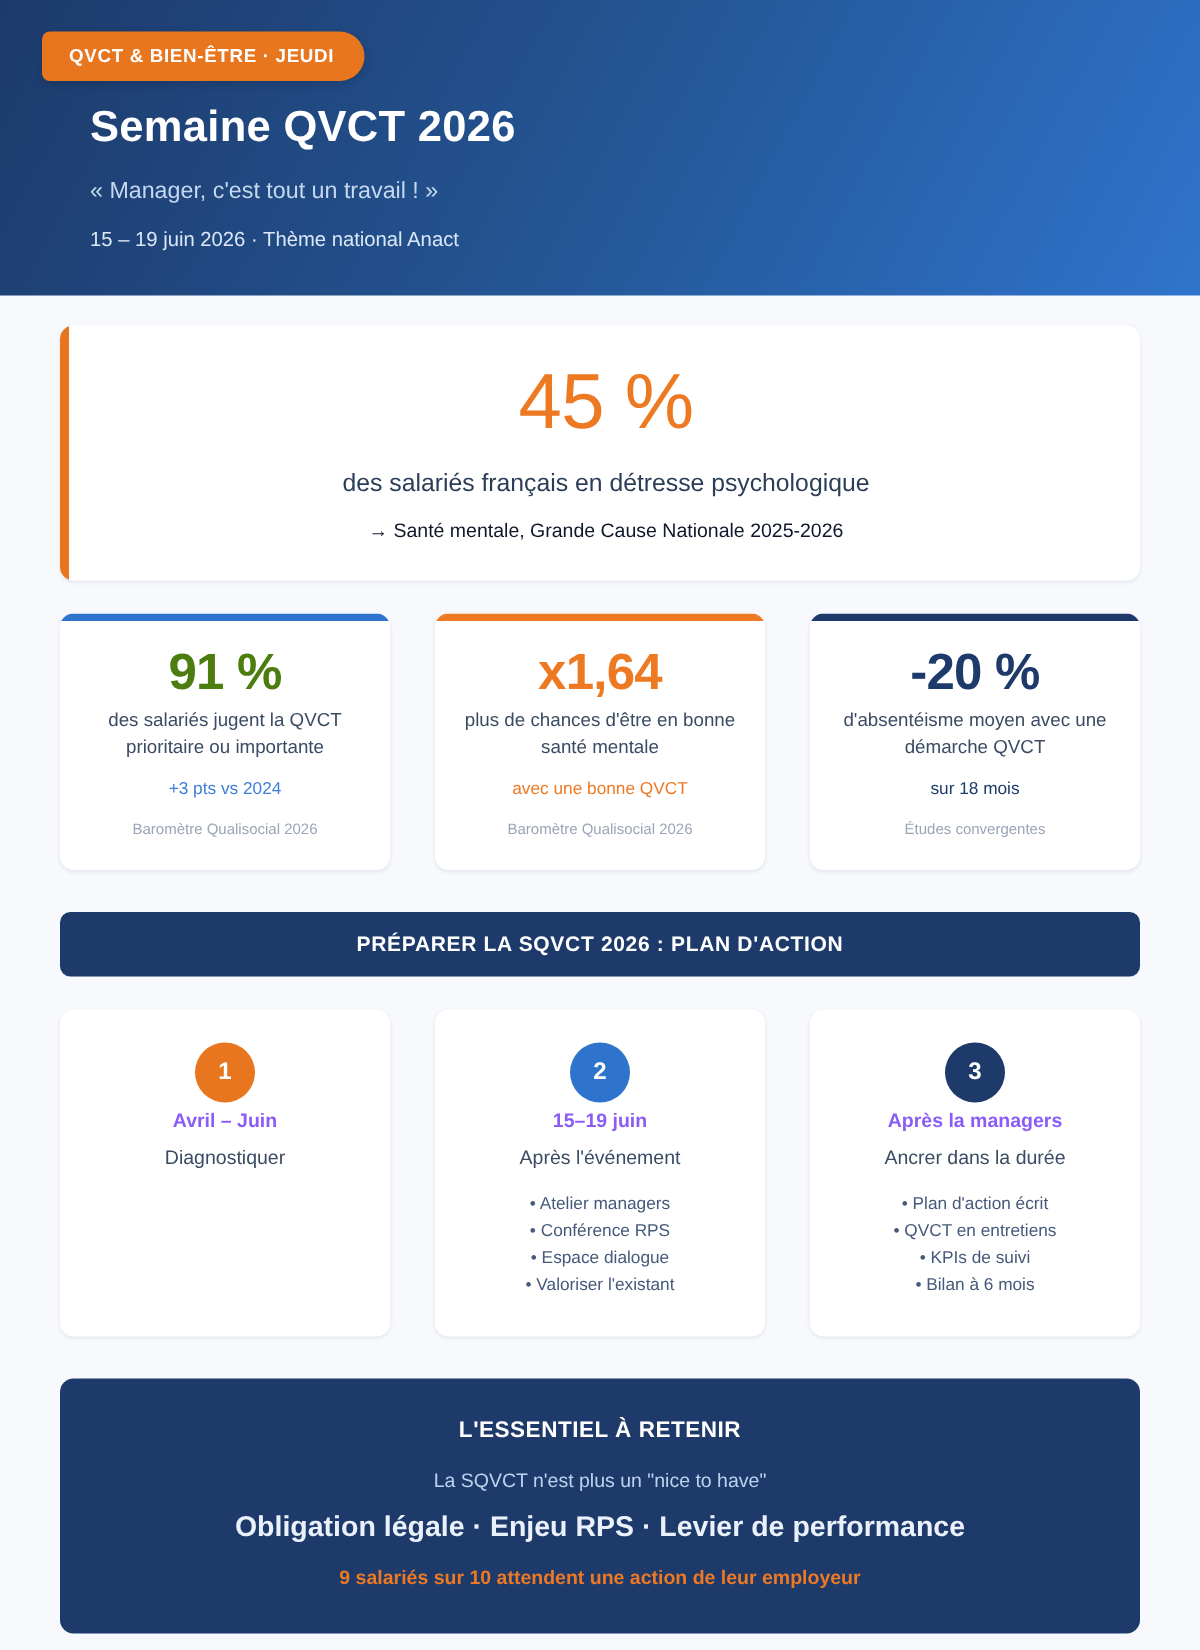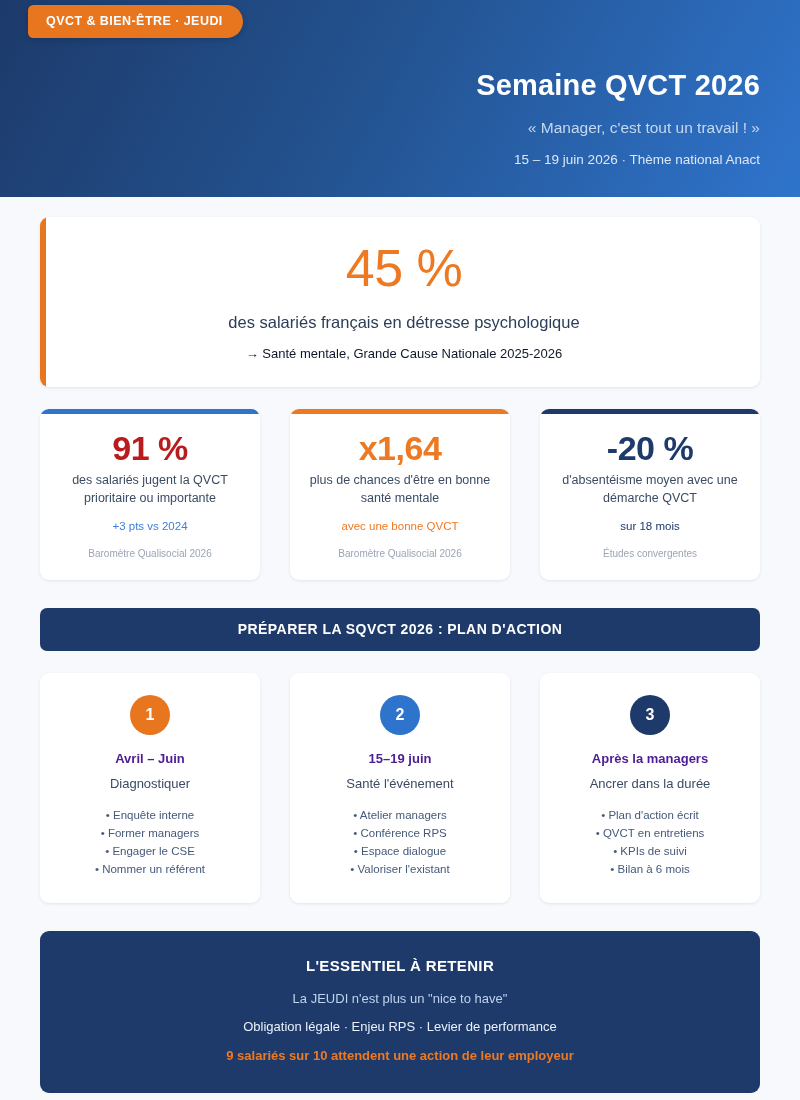--- a/index.html
+++ b/index.html
@@ -32,40 +32,40 @@
     position: relative;
     height: 197px;
     background: linear-gradient(118deg, #1d3a6b 0%, #23528f 45%, #2f74cc 100%);
     flex: none;
     overflow: hidden;
   }
 
   .badge {
     position: absolute;
     left: 28px;
-    top: 5px;
+    top: 21px;
     background: #e8761f;
     color: #ffffff;
     font-size: 12.5px;
     font-weight: bold;
     letter-spacing: 0.45px;
     padding: 10px 20px 10px 18px;
     border-radius: 7px 22px 22px 7px;
     line-height: 1;
     white-space: nowrap;
     box-shadow: 0 2px 6px rgba(0,0,0,0.16);
   }
 
   .header-body {
     position: absolute;
     left: 0;
-    right: 0;
+    right: 11px;
     top: 70px;
-    text-align: right;
-    padding: 0 40px;
+    text-align: left;
+    padding: 0 60px;
   }
 
   .hero-title {
     font-size: 29px;
     font-weight: bold;
     color: #ffffff;
     letter-spacing: 0.2px;
     line-height: 1.1;
   }
 
@@ -210,24 +210,24 @@
     margin: 0 auto;
     color: #ffffff;
     font-size: 16px;
     font-weight: bold;
     display: flex;
     align-items: center;
     justify-content: center;
     line-height: 1;
   }
   .plan-title {
-    margin-top: 16px;
-    font-size: 13px;
-    font-weight: bold;
-    color: #4c1d95;
+    margin-top: 4px;
+    font-size: 13px;
+    font-weight: bold;
+    color: #8b5cf6;
     line-height: 1.3;
   }
   .plan-sub {
     margin-top: 9px;
     font-size: 13px;
     color: #3a4b63;
     line-height: 1.3;
   }
   .plan-list {
     margin-top: 14px;
@@ -255,23 +255,24 @@
     line-height: 1.2;
   }
   .essentials-line1 {
     margin-top: 16px;
     font-size: 13px;
     color: #bfd3ee;
     line-height: 1.3;
   }
   .essentials-line2 {
     margin-top: 11px;
-    font-size: 13px;
+    font-size: 19px;
     color: #eaf1fa;
     line-height: 1.3;
+    font-weight: bold;
   }
   .essentials-line3 {
     margin-top: 12px;
     font-size: 13px;
     font-weight: bold;
     color: #ee7923;
     line-height: 1.3;
   }
 </style>
 </head>
@@ -294,21 +295,21 @@
       <div class="highlight-accent"></div>
       <div class="highlight-value">45 %</div>
       <div class="highlight-label">des salariés français en détresse psychologique</div>
       <div class="highlight-link">→ Santé mentale, Grande Cause Nationale 2025-2026</div>
     </div>
 
     <div class="stats">
 
       <div class="stat-card">
         <div class="stat-topbar" style="background:#2f74cc"></div>
-        <div class="stat-value" style="color:#b91c1c">91 %</div>
+        <div class="stat-value" style="color:#4d7c0f">91 %</div>
         <div class="stat-desc">des salariés jugent la QVCT prioritaire ou importante</div>
         <div class="stat-note" style="color:#3d7fd8">+3 pts vs 2024</div>
         <div class="stat-source">Baromètre Qualisocial 2026</div>
       </div>
 
       <div class="stat-card">
         <div class="stat-topbar" style="background:#ee7923"></div>
         <div class="stat-value" style="color:#ee7923">x1,64</div>
         <div class="stat-desc">plus de chances d'être en bonne santé mentale</div>
         <div class="stat-note" style="color:#ee7923">avec une bonne QVCT</div>
@@ -326,32 +327,26 @@
     </div>
 
     <div class="section-banner">PRÉPARER LA SQVCT 2026 : PLAN D'ACTION</div>
 
     <div class="plan">
 
       <div class="plan-card">
         <div class="plan-num" style="background:#e8761f">1</div>
         <div class="plan-title">Avril – Juin</div>
         <div class="plan-sub">Diagnostiquer</div>
-        <ul class="plan-list">
-          <li>• Enquête interne</li>
-          <li>• Former managers</li>
-          <li>• Engager le CSE</li>
-          <li>• Nommer un référent</li>
-        </ul>
       </div>
 
       <div class="plan-card">
         <div class="plan-num" style="background:#2f74cc">2</div>
         <div class="plan-title">15–19 juin</div>
-        <div class="plan-sub">Santé l'événement</div>
+        <div class="plan-sub">Après l'événement</div>
         <ul class="plan-list">
           <li>• Atelier managers</li>
           <li>• Conférence RPS</li>
           <li>• Espace dialogue</li>
           <li>• Valoriser l'existant</li>
         </ul>
       </div>
 
       <div class="plan-card">
         <div class="plan-num" style="background:#1d3a6b">3</div>
@@ -362,20 +357,20 @@
           <li>• QVCT en entretiens</li>
           <li>• KPIs de suivi</li>
           <li>• Bilan à 6 mois</li>
         </ul>
       </div>
 
     </div>
 
     <div class="essentials">
       <div class="essentials-title">L'ESSENTIEL À RETENIR</div>
-      <div class="essentials-line1">La JEUDI n'est plus un "nice to have"</div>
+      <div class="essentials-line1">La SQVCT n'est plus un "nice to have"</div>
       <div class="essentials-line2">Obligation légale · Enjeu RPS · Levier de performance</div>
       <div class="essentials-line3">9 salariés sur 10 attendent une action de leur employeur</div>
     </div>
 
   </div>
 
 </div>
 
 </body></html>

